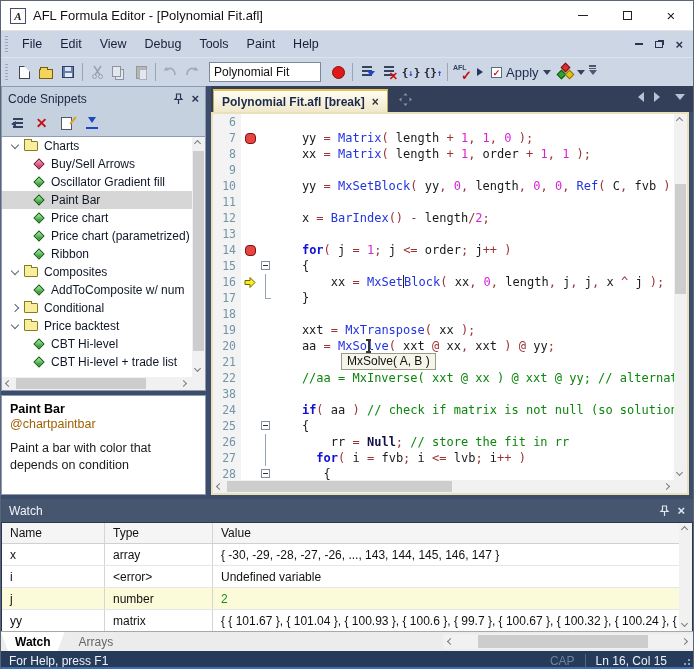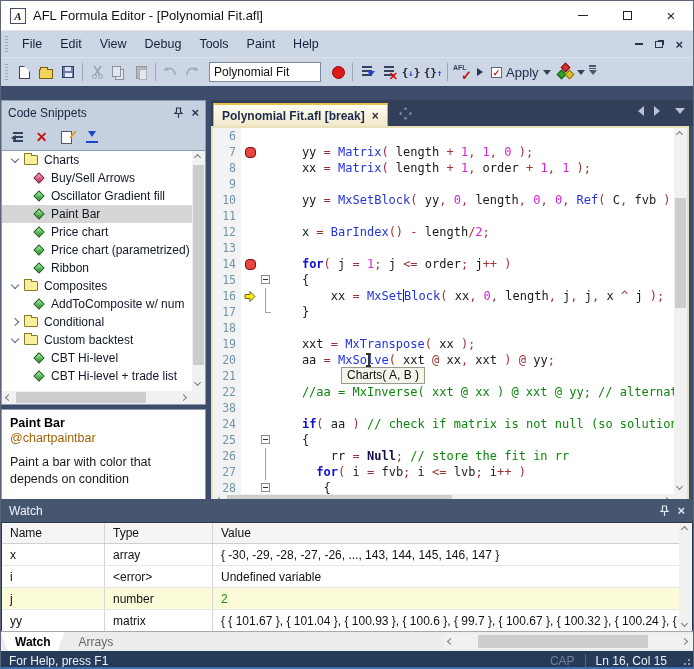--- a/index.html
+++ b/index.html
@@ -62,21 +62,21 @@
   .tri-r{width:0;height:0;border:4px solid transparent;border-left:6px solid #24365e;}
   .chkbox{width:11px;height:11px;background:#fff;border:1px solid #5a6a84;color:#c41212;
     font-weight:bold;font-size:9px;line-height:10px;text-align:center;}
   .applylabel{font-size:13px;color:#1d2c4e;}
   .tri-d{width:0;height:0;border:4px solid transparent;border-top:5px solid #33435f;margin-top:4px;}
   .diamonds{position:relative;width:16px;height:16px;}
   .dmd{position:absolute;width:7px;height:7px;transform:rotate(45deg);}
   .overflow{margin-left:4px;display:flex;flex-direction:column;align-items:center;gap:1px;}
   .overflow i{width:7px;height:1.5px;background:#4a5870;}
   
-  .main{position:absolute;top:85px;left:0;right:0;height:413px;background:#3c4c6a;margin-top:14px;}
+  .main{position:absolute;top:85px;left:0;right:0;height:413px;background:#3c4c6a;}
   
   .leftpanel{position:absolute;left:0;top:0;width:205px;bottom:0;}
   .phead{height:24px;background:#c6d1e0;display:flex;align-items:center;padding:0 6px;
     border:1px solid #8d9cb2;border-bottom:none;}
   .phead .ptitle{font-size:12px;color:#1a2440;}
   .phead-icons{margin-left:auto;display:flex;align-items:center;gap:7px;}
   .xglyph{font-size:13px;line-height:13px;color:#2a3450;font-weight:bold;}
   .sniptools{height:26px;background:#c6d1e0;display:flex;align-items:center;gap:4px;
     padding:0 4px;border-left:1px solid #8d9cb2;border-right:1px solid #8d9cb2;}
   .sbtn{width:21px;height:20px;display:flex;align-items:center;justify-content:center;position:relative;}
@@ -389,21 +389,21 @@
               <span class="tlabel">AddToComposite w/ num</span>
             </div>
             <div class="trow" style="padding-left: 4px;">
               <span class="chev closed"></span>
               <span class="folder"></span>
               <span class="tlabel">Conditional</span>
             </div>
             <div class="trow" style="padding-left: 4px;">
               <span class="chev open"></span>
               <span class="folder"></span>
-              <span class="tlabel">Custom backtest</span>
+              <span class="tlabel">Price backtest</span>
             </div>
             <div class="trow">
               <span class="dia"></span>
               <span class="tlabel">CBT Hi-level</span>
             </div>
             <div class="trow">
               <span class="dia"></span>
               <span class="tlabel">CBT Hi-level + trade list</span>
             </div>
           </div>
@@ -599,21 +599,21 @@
               </div>
               <div class="coderow">
                 <span class="lnum">28</span>
                 <span class="lmark"></span>
                 <span class="lfold">
                   <span class="fold-box"></span>
                 </span>
                 <span class="lcode"><span class="p">       {</span></span>
               </div>
             </div>
-          <div class="tooltip">Charts( A, B )</div>
+          <div class="tooltip">MxSolve( A, B )</div>
           <div class="ibeam"></div>
         </div>
         <div class="evsb">
           <div class="sbchev" style="left:3px;top:4px;transform:rotate(-135deg);"></div>
           <div class="sbthumb" style="left:1px;right:1px;top:70px;height:110px;"></div>
           <div class="sbchev" style="left:3px;bottom:5px;transform:rotate(45deg);"></div>
         </div>
         <div class="ehsb">
           <div class="sbchev" style="top:4px;left:4px;transform:rotate(135deg);"></div>
           <div class="sbthumb" style="top:1px;bottom:1px;left:14px;width:225px;"></div>

